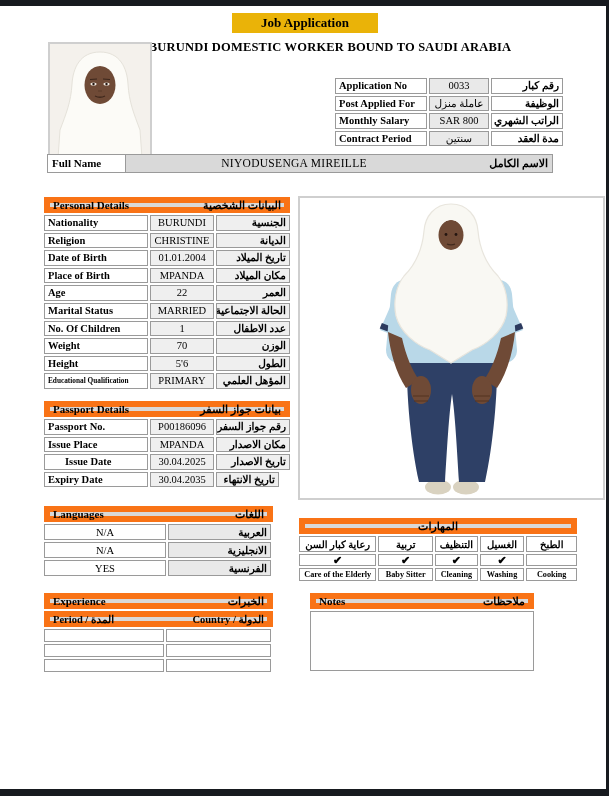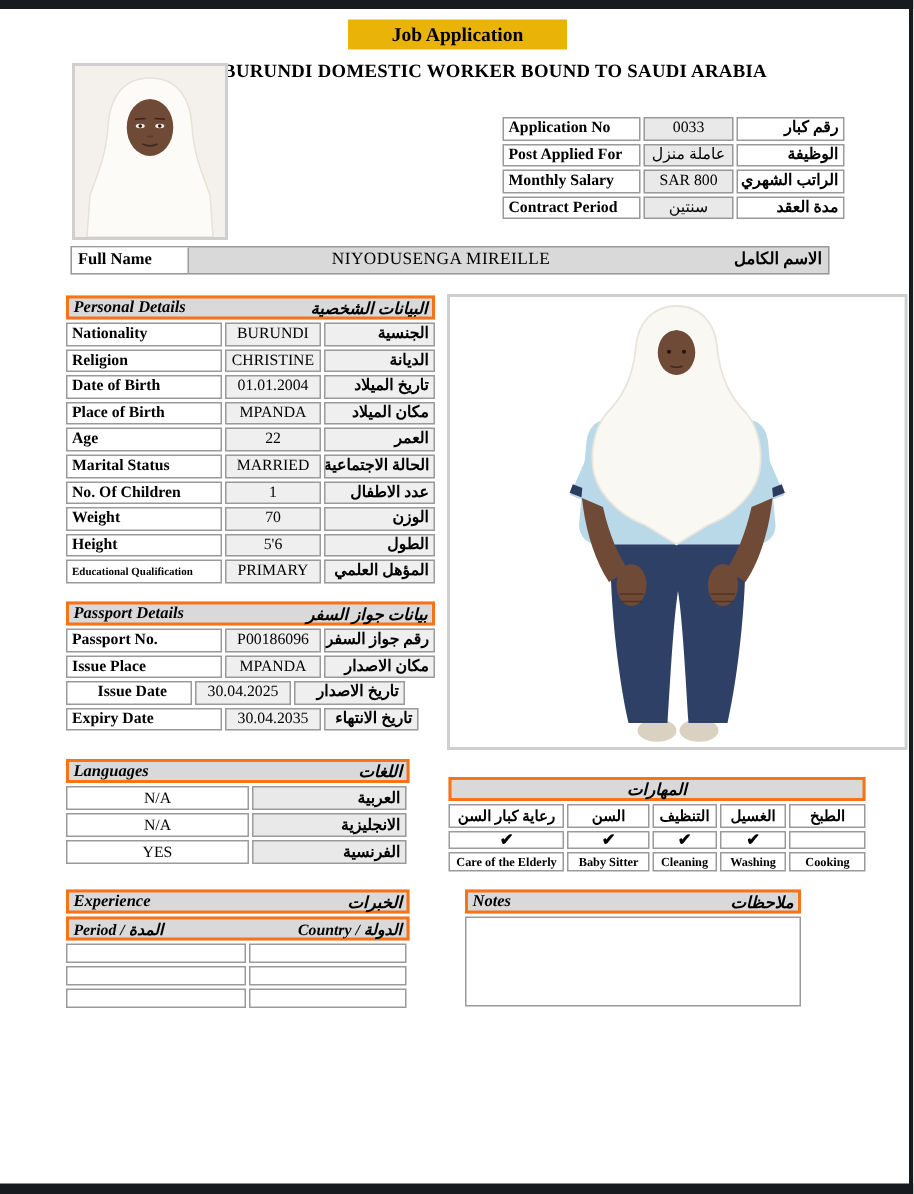--- a/index.html
+++ b/index.html
@@ -23,29 +23,29 @@
   #passport-photo svg,#body-photo svg{display:block;width:100%;height:100%;}
 
   
   .trow{display:flex;gap:2px;margin-bottom:2px;}
   .cell{border:1px solid #9a9a9a;height:15.6px;line-height:14.6px;font-size:10.5px;
     box-sizing:border-box;overflow:hidden;white-space:nowrap;background:#fff;}
   .lbl{font-weight:bold;padding-left:3px;}
   .val{background:#efefef;text-align:center;}
   .ar{background:#efefef;font-weight:bold;text-align:right;padding-right:3px;direction:rtl;}
   .sm{font-size:7.3px;}
-  .sec-header{border:2px solid #f97316;background:#d9d9d9;display:flex;justify-content:space-between;
+  .sec-header{border:6px solid #f97316;background:#d9d9d9;display:flex;justify-content:space-between;
     align-items:center;font-weight:bold;font-size:11px;height:16px;padding:0 3px;margin-bottom:2px;
-    box-sizing:border-box;font-style:italic;}
+    box-sizing:border-box;}
 
   #app-table{position:absolute;left:335px;top:78px;width:232px;}
   #app-table .val{background:#e9e9e9;}
   #app-table .ar{background:#fff;}
 
-  #fullname-row{position:absolute;left:47px;top:164px;width:506px;height:19px;background:#d9d9d9;
+  #fullname-row{position:absolute;left:47px;top:154px;width:506px;height:19px;background:#d9d9d9;
     border:1px solid #9a9a9a;box-sizing:border-box;display:flex;align-items:stretch;}
   #fullname-label{width:78px;background:#fff;border-right:1px solid #9a9a9a;font-weight:bold;
     font-size:11px;line-height:17px;padding-left:4px;box-sizing:border-box;}
   #fullname-value{flex:1;text-align:center;font-size:11.5px;line-height:17px;letter-spacing:.3px;}
   #fullname-arabic{width:86px;font-weight:bold;font-size:11px;line-height:17px;text-align:right;
     padding-right:4px;direction:rtl;}
 
   #personal{position:absolute;left:44px;top:197px;width:246px;}
   #passport{position:absolute;left:44px;top:401px;width:246px;}
   #languages{position:absolute;left:44px;top:506px;width:229px;}
@@ -231,21 +231,21 @@
           <div class="cell lbl" style="width: 104px;">Passport No.</div>
           <div class="cell val" style="width: 64px;">P00186096</div>
           <div class="cell ar" style="width: 74px;">رقم جواز السفر</div>
         </div>
         <div class="trow">
           <div class="cell lbl" style="width: 104px;">Issue Place</div>
           <div class="cell val" style="width: 64px;">MPANDA</div>
           <div class="cell ar" style="width: 74px;">مكان الاصدار</div>
         </div>
         <div class="trow">
-          <div class="cell lbl" style="width: 84px; padding-left: 20px;">Issue Date</div>
+          <div class="cell lbl" style="width: 104px; padding-left: 20px;">Issue Date</div>
           <div class="cell val" style="width: 64px;">30.04.2025</div>
           <div class="cell ar" style="width: 74px;">تاريخ الاصدار</div>
         </div>
         <div class="trow">
           <div class="cell lbl" style="width: 104px;">Expiry Date</div>
           <div class="cell val" style="width: 64px;">30.04.2035</div>
           <div class="cell ar" style="width: 63px;">تاريخ الانتهاء</div>
         </div>
       </div>
   </div>
@@ -270,21 +270,21 @@
         </div>
       </div>
   </div>
 
   <div id="skills">
     <div class="sec-header" id="skills-header">
       <span>المهارات</span>
     </div>
     <div class="trow" id="skills-arabic-row">
         <div class="cell sk-ar" style="width: 78px;">رعاية كبار السن</div>
-        <div class="cell sk-ar" style="width: 55px;">السن</div>
+        <div class="cell sk-ar" style="width: 55px;">تربية</div>
         <div class="cell sk-ar" style="width: 43px;">التنظيف</div>
         <div class="cell sk-ar" style="width: 45px;">الغسيل</div>
         <div class="cell sk-ar" style="width: 51px;">الطبخ</div>
       </div>
     <div class="trow" id="skills-check-row">
         <div class="cell sk-ck" style="width: 78px;">✔</div>
         <div class="cell sk-ck" style="width: 55px;">✔</div>
         <div class="cell sk-ck" style="width: 43px;">✔</div>
         <div class="cell sk-ck" style="width: 45px;">✔</div>
         <div class="cell sk-ck" style="width: 51px;"></div>

